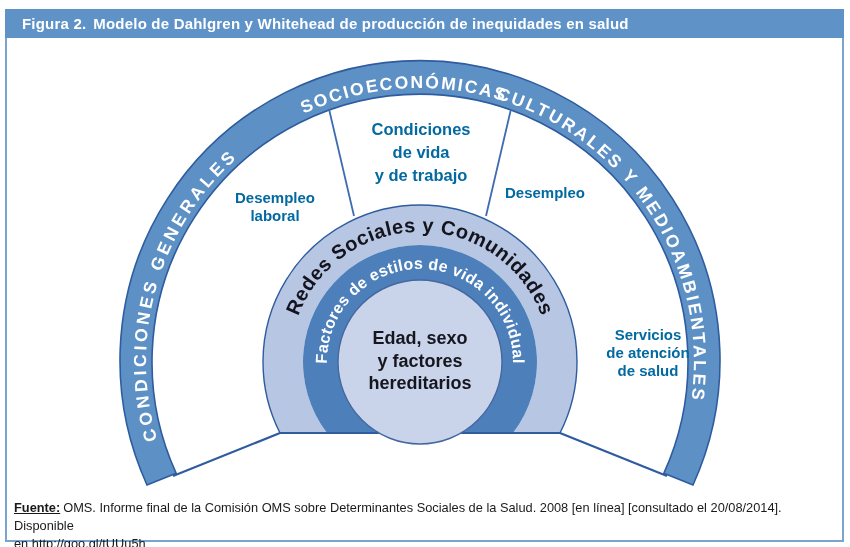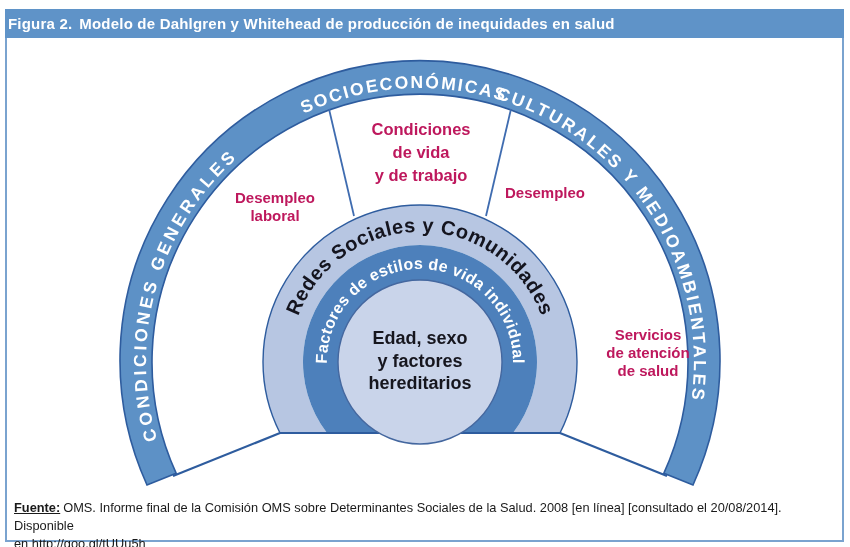--- a/index.html
+++ b/index.html
@@ -2,25 +2,25 @@
 <html><head>
 <meta charset="utf-8">
 <style>
   * { margin:0; padding:0; box-sizing:border-box; }
   body { width:850px; height:547px; background:#fff; font-family:"Liberation Sans", sans-serif; }
   .page { position:relative; width:850px; height:547px; background:#fff; overflow:hidden; }
   .figure-frame { position:absolute; left:5px; top:9px; width:839px; height:533px;
                   border:2px solid #7aa3cf; background:#fff; }
   .title-bar { position:absolute; left:5px; top:9px; width:839px; height:29px;
                background:#5f93c8; color:#fff; font-size:15px; font-weight:bold;
-               line-height:29px; padding-left:3px; letter-spacing:0.2px; }
+               line-height:29px; padding-left:17px; letter-spacing:0.2px; }
   .title-bar .t-label { margin-right:7px; }
   svg.diagram { position:absolute; left:0; top:0; width:850px; height:547px; }
   .arc-white { fill:#fff; font-weight:bold; }
-  .lbl { position:absolute; color:#be185d; font-weight:bold; font-size:15px;
+  .lbl { position:absolute; color:#0369a1; font-weight:bold; font-size:15px;
          line-height:1.2; text-align:center; white-space:pre-line; }
   .lbl-wedge { font-size:16.5px; line-height:1.4; }
   .center-text { position:absolute; left:330px; top:327px; width:180px;
                  color:#16161e; font-weight:bold; font-size:18px; line-height:1.25;
                  text-align:center; white-space:pre-line; }
   .source-note { position:absolute; left:14px; top:499px; width:812px;
                  color:#1a1a1a; font-size:12.8px; line-height:1.4; }
   .source-note strong { margin-right:3px;text-decoration:underline; }
 </style>
 </head>

